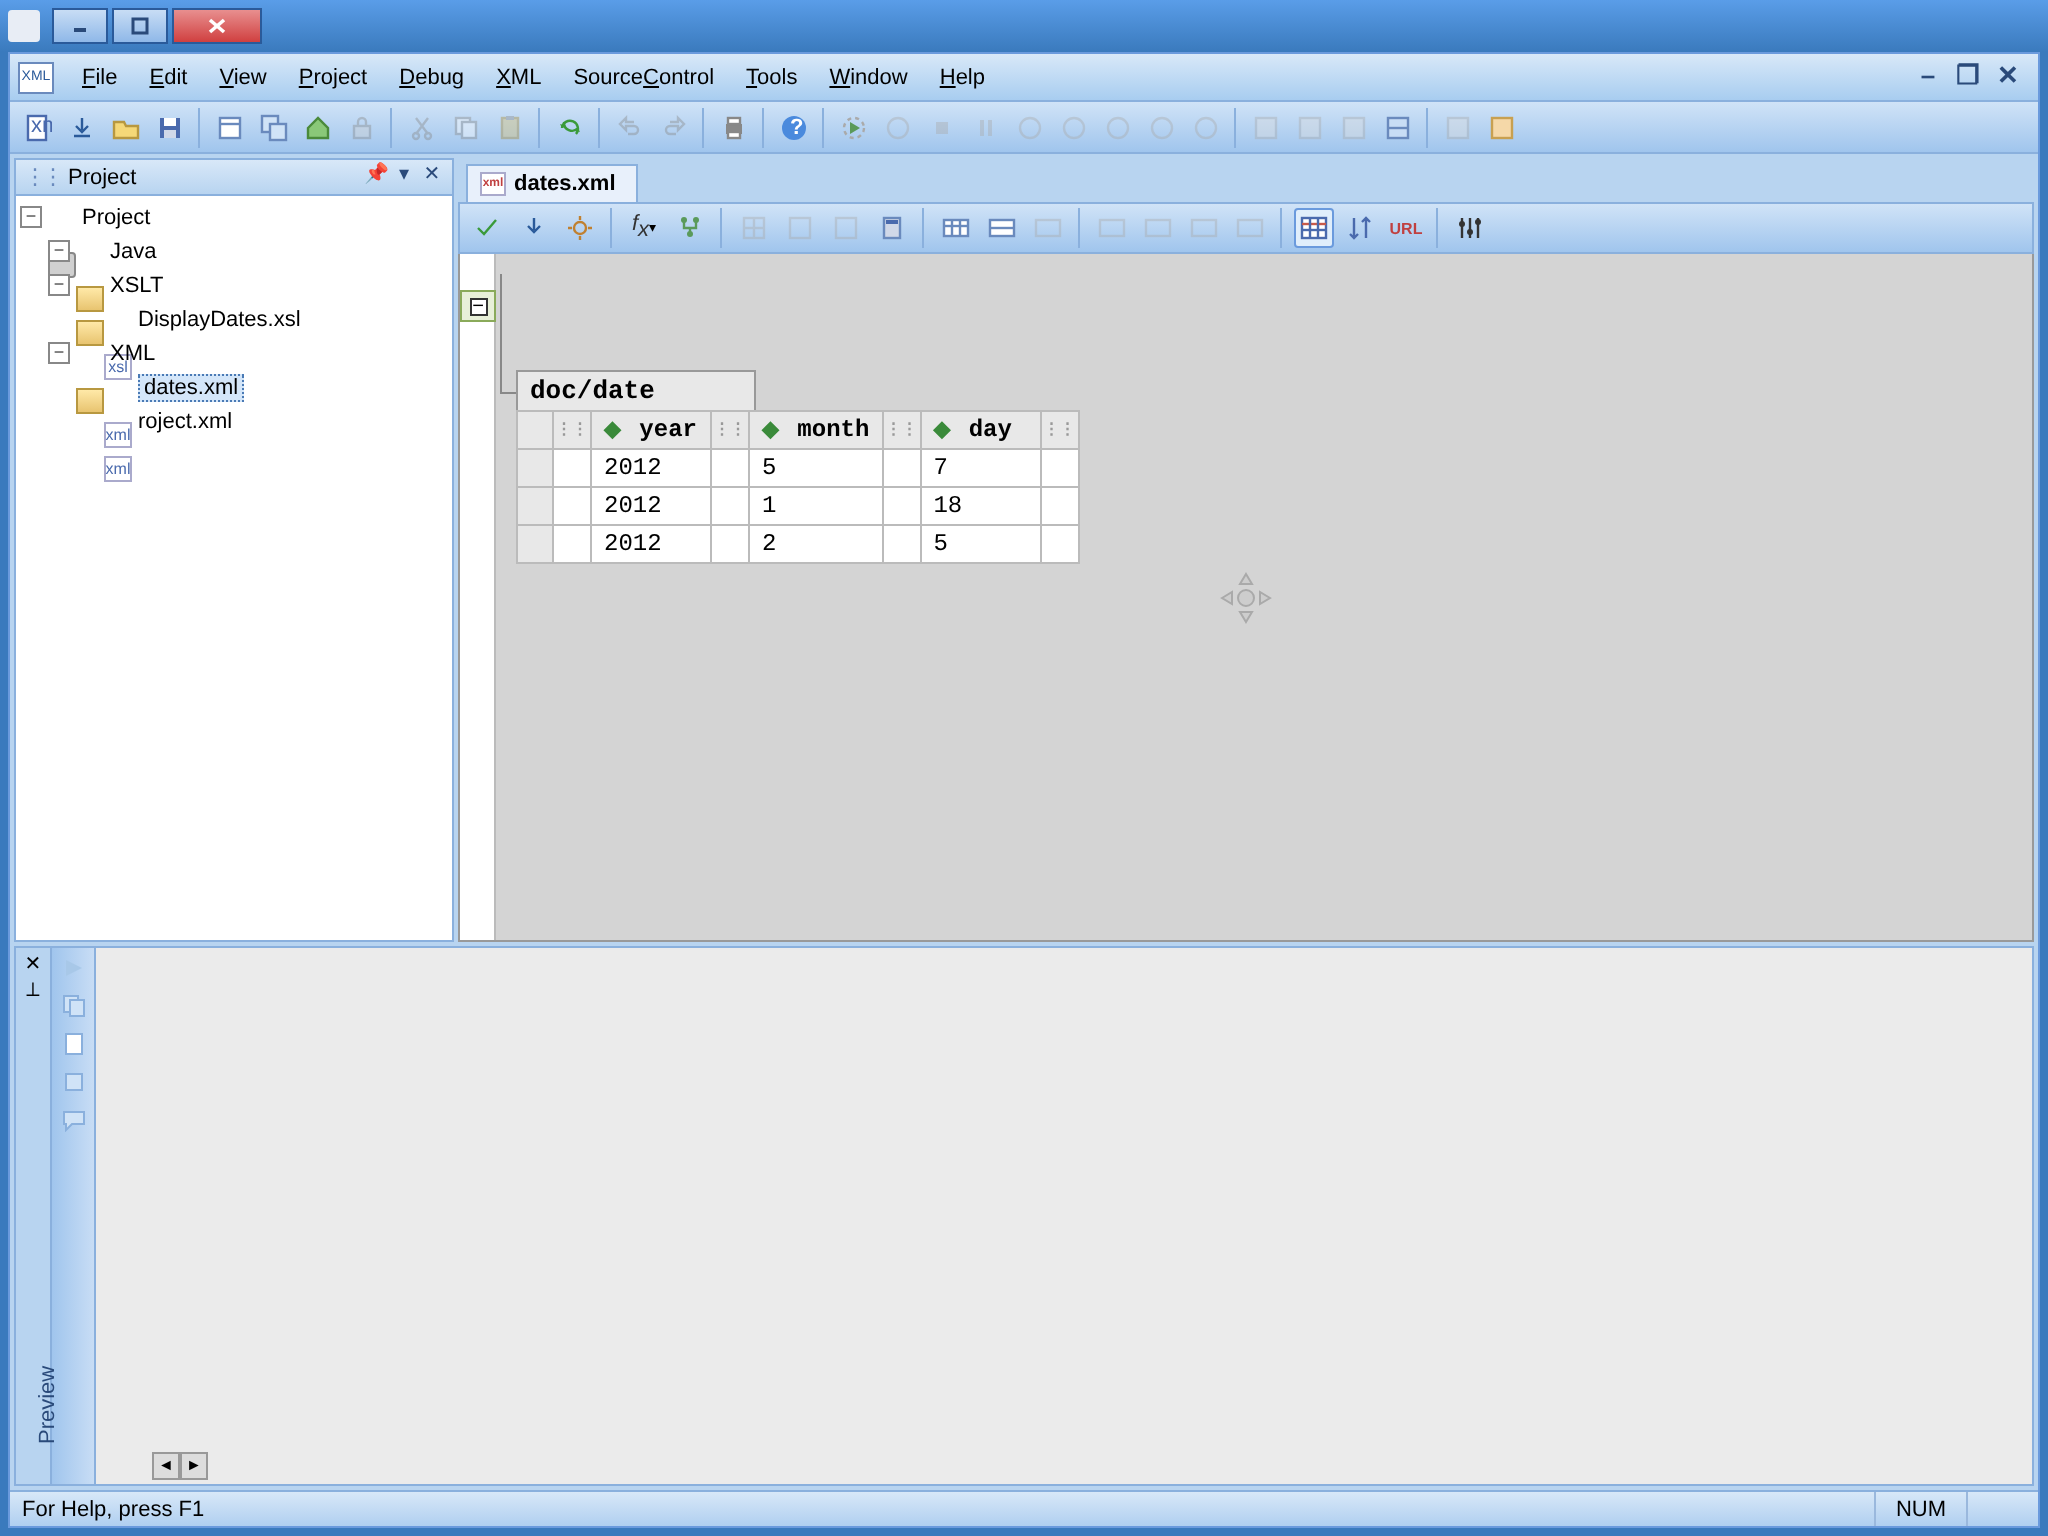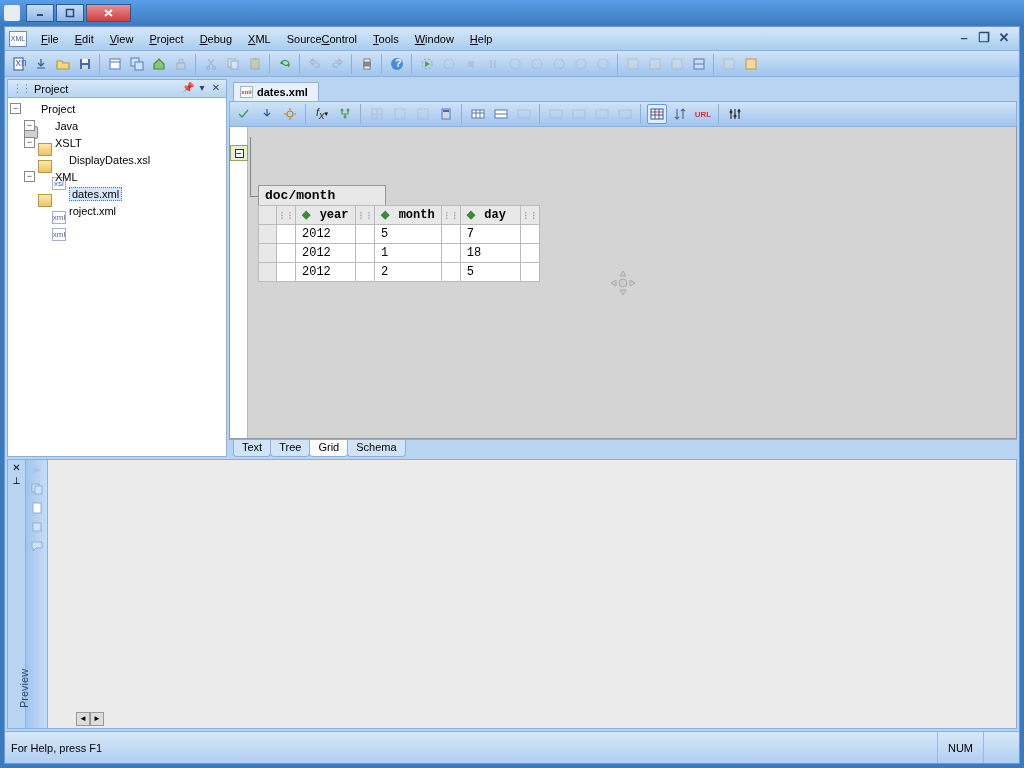--- a/index.html
+++ b/index.html
@@ -77,21 +77,21 @@
 .btab.active { background: #fff; font-weight: normal; }
 
 .preview-panel { height: 270px; background: #e8e8e8; border: 1px solid #8ab0dd; margin: 0 2px 2px 2px; display: flex; }
 .preview-side { width: 22px; background: linear-gradient(to right, #a0c5ed, #c8ddf5); border-right: 1px solid #8ab0dd; display: flex; flex-direction: column; align-items: center; padding-top: 2px; gap: 3px; position: relative; }
 .preview-side .pbtn { width: 16px; height: 16px; border: 1px solid transparent; cursor: pointer; display: flex; align-items: center; justify-content: center; }
 .preview-label { position: absolute; bottom: 20px; left: 4px; transform: rotate(-90deg); transform-origin: left bottom; font-size: 11px; color: #2a4a7a; }
 .preview-body { flex: 1; background: #ebebeb; position: relative; }
 .preview-scroll { position: absolute; bottom: 2px; left: 28px; display: flex; gap: 0; }
 .preview-scroll .arr { width: 14px; height: 14px; background: #ddd; border: 1px solid #999; font-size: 8px; text-align: center; line-height: 12px; cursor: pointer; }
 
-.statusbar { height: 32px; background: linear-gradient(to bottom, #d8e8f8, #b0cff0); display: flex; align-items: center; padding: 0 6px; font-size: 11px; border-top: 1px solid #8ab0dd; }
+.statusbar { height: 18px; background: linear-gradient(to bottom, #d8e8f8, #b0cff0); display: flex; align-items: center; padding: 0 6px; font-size: 11px; border-top: 1px solid #8ab0dd; }
 .statusbar .cell { padding: 0 10px; border-left: 1px solid #9ab8dd; height: 100%; display: flex; align-items: center; }
 .statusbar .msg { flex: 1; }
 
 svg.ico path, svg.ico rect, svg.ico circle, svg.ico line, svg.ico polyline { stroke-width: 1.2; }
 </style>
 </head>
 <body>
 
 <div class="titlebar">
   <div class="app-icon"></div>
@@ -517,21 +517,21 @@
       </div>
 
 
       <div class="grid-canvas">
         <div class="grid-gutter"></div>
         <div class="grid-gutter2">
           <div class="collapse-box">−</div>
         </div>
         <div class="grid-table-wrap">
           <div class="grid-branch"></div>
-          <div class="grid-path-label">doc/month</div>
+          <div class="grid-path-label">doc/date</div>
           <table class="datagrid">
             <thead>
                 <tr id="grid-head">
                   <th class="rowhead"></th>
                   <th class="colgrip">⋮⋮</th>
                   <th><span class="attr-ico">◆</span> year</th>
                   <th class="colgrip">⋮⋮</th>
                   <th><span class="attr-ico">◆</span> month</th>
                   <th class="colgrip">⋮⋮</th>
                   <th><span class="attr-ico">◆</span> day</th>
@@ -575,26 +575,20 @@
         <div class="crosshair">
           <svg viewBox="0 0 28 28">
               <g stroke="#888" fill="#c8c8c8">
                 <circle cx="14" cy="14" r="4"></circle>
                 <path d="M14 2l3 5h-6zM14 26l3-5h-6zM2 14l5-3v6zM26 14l-5-3v6z"></path>
               </g>
             </svg>
         </div>
       </div>
 
-      <div class="bottom-tabs" id="bottom-tabs">
-          <div class="btab">Text</div>
-          <div class="btab">Tree</div>
-          <div class="btab active">Grid</div>
-          <div class="btab">Schema</div>
-        </div>
     </div>
   </div>
 
   <div class="preview-panel">
     <div style="width:18px;background:#b8d4f0;border-right:1px solid #8ab0dd;display:flex;flex-direction:column;align-items:center;padding-top:2px;gap:2px">
       <span class="ctrl" style="font-size:10px;cursor:pointer">✕</span>
       <span class="ctrl" style="font-size:10px;cursor:pointer">⟂</span>
     </div>
     <div class="preview-side">
       <div class="pbtn">

